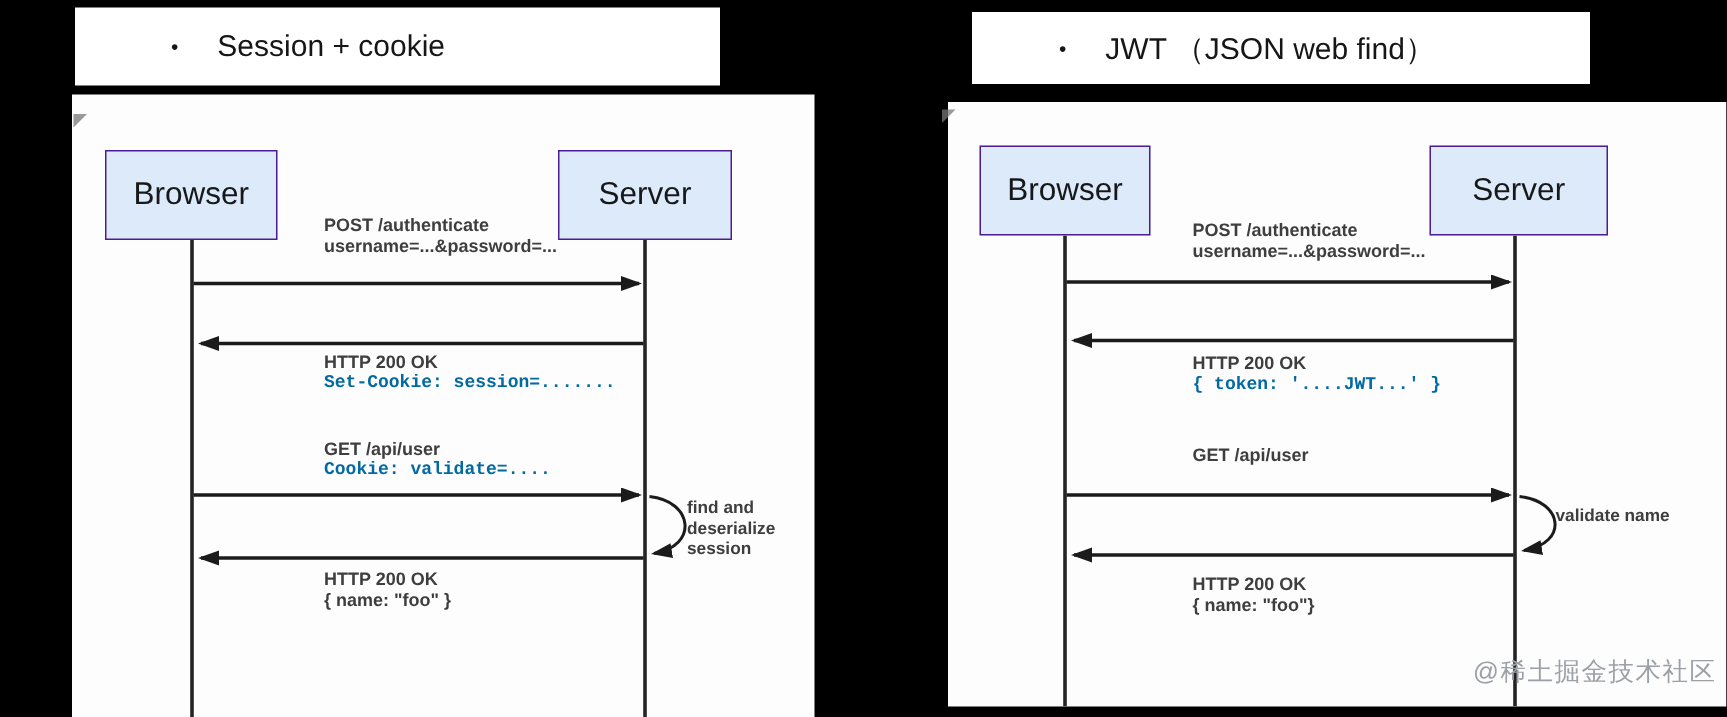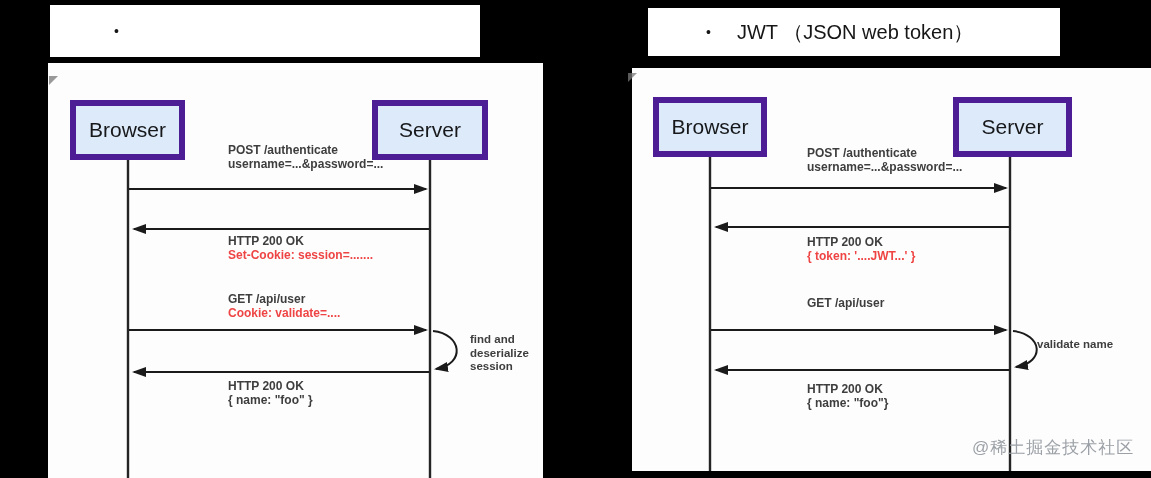--- a/index.html
+++ b/index.html
@@ -20,51 +20,52 @@
   .panel{position:absolute;background:#fdfdfd;}
   #panel-left{left:48px;top:63px;width:495px;height:415px;}
   #panel-right{left:632px;top:68px;width:519px;height:403px;}
   .notch{
     position:absolute;width:0;height:0;
     border-top:9px solid #777;border-right:9px solid transparent;
     opacity:.75;
   }
   
   .actor{
-    position:absolute;background:#dceafa;border:6px solid #4c1d95;
+    position:absolute;background:#dceafa;border:1px solid #4c1d95;
     display:flex;align-items:center;justify-content:center;
     font-size:21px;color:#17181a;box-sizing:border-box;
   }
   
   .wires{position:absolute;left:0;top:0;}
   
   .msg{
     position:absolute;font-size:12px;line-height:14px;font-weight:600;
-    color:#3e3e3e;white-space:nowrap;margin-left:12px;
+    color:#3e3e3e;white-space:nowrap;
   }
-  .msg .green{color:#ef4444;display:block;}
+  .msg .green{color:#0369a1;display:block;font-family:Liberation Mono, monospace;}
   .msg span{display:block;}
   .loop-label{
     position:absolute;font-size:11.5px;line-height:13.5px;font-weight:600;
     color:#3e3e3e;white-space:pre-line;
   }
   .watermark{
-    position:absolute;left:340px;top:368px;font-size:17px;color:#9ca1a7;
+    position:absolute;left:350px;top:368px;font-size:17px;color:#9ca1a7;
     letter-spacing:1px;white-space:nowrap;
   }
 </style>
 </head>
 <body>
 
 <div class="title-bar" id="title-left">
   <span class="bullet">•</span>
+  <span>Session + cookie</span>
 </div>
 <div class="title-bar" id="title-right">
   <span class="bullet">•</span>
-  <span>JWT （JSON web token）</span>
+  <span>JWT （JSON web find）</span>
 </div>
 
 <div class="panel" id="panel-left">
   <div class="notch" style="left:1px;top:13px"></div>
 
   <svg class="wires" width="495" height="415">
     <defs>
       <marker id="ahL" markerWidth="16" markerHeight="12" refX="12" refY="5" orient="auto" markerUnits="userSpaceOnUse">
         <path d="M0,0 L14,5 L0,10 z" fill="#1b1b1b"></path>
       </marker>
@@ -93,21 +94,21 @@
     <span>username=...&amp;password=...</span>
   </div>
   <div class="msg" style="left:168px;top:171px">
     <span>HTTP 200 OK</span>
     <span class="green">Set-Cookie: session=.......</span>
   </div>
   <div class="msg" style="left:168px;top:229px">
     <span>GET /api/user</span>
     <span class="green">Cookie: validate=....</span>
   </div>
-  <div class="loop-label" style="left:422px;top:270px">find and
+  <div class="loop-label" style="left:410px;top:270px">find and
 deserialize
 session</div>
   <div class="msg" style="left:168px;top:316px">
     <span>HTTP 200 OK</span>
     <span>{ name: "foo" }</span>
   </div>
 </div>
 
 <div class="panel" id="panel-right">
   <div class="notch" style="left:-4px;top:5px"></div>

